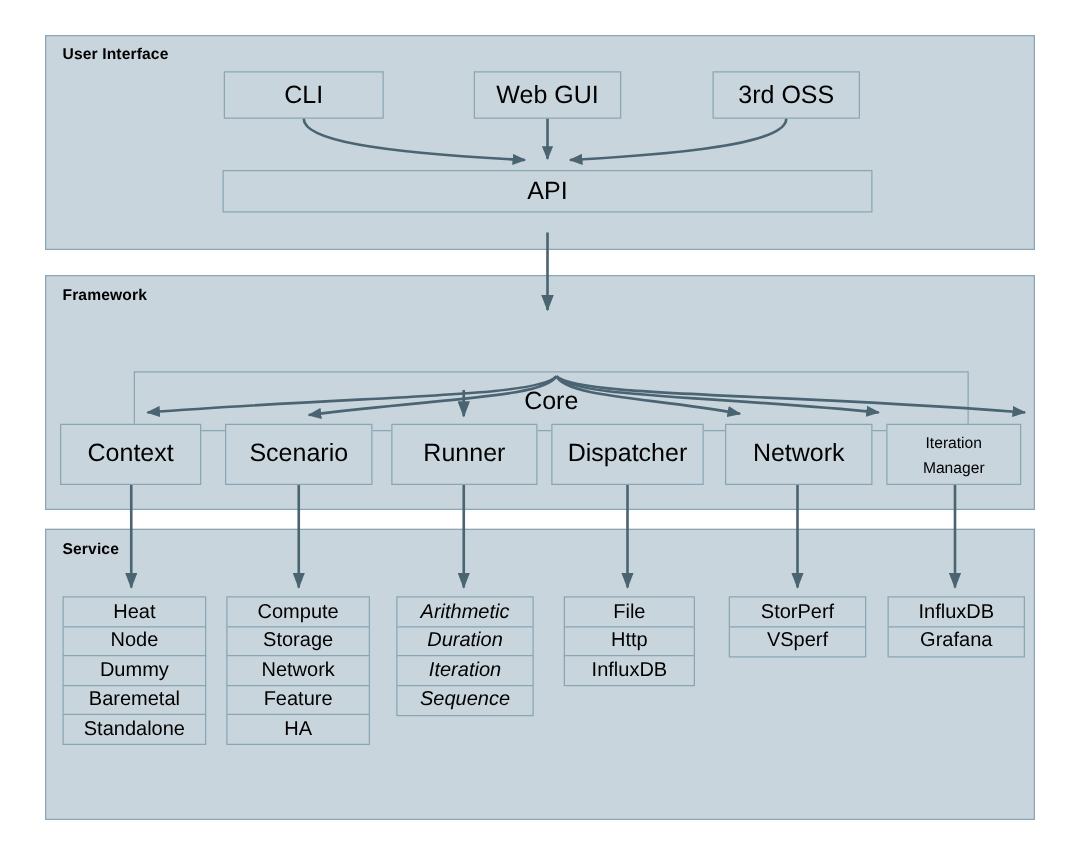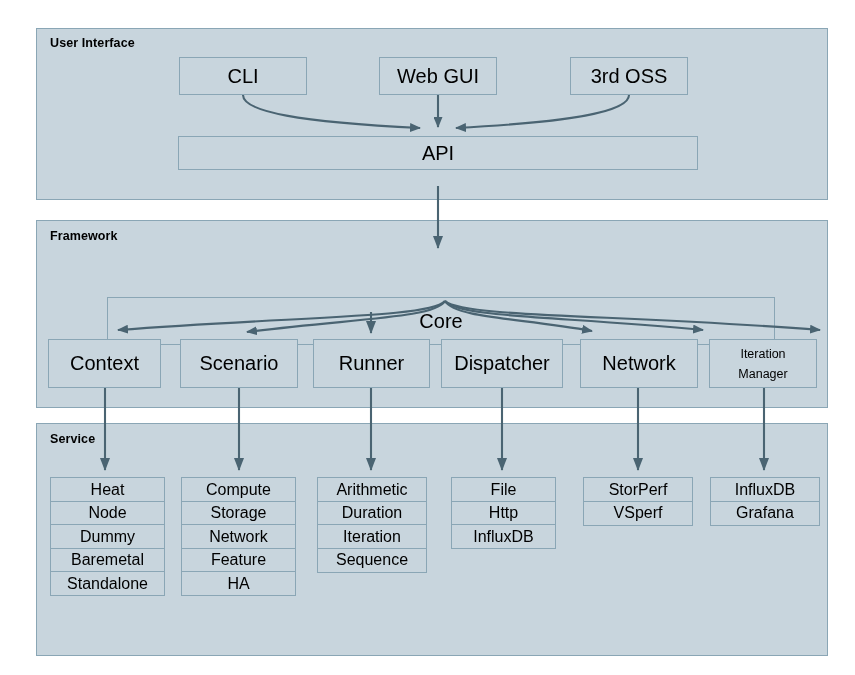--- a/index.html
+++ b/index.html
@@ -123,21 +123,21 @@
   </div>
 
   <div class="stack" style="left:181px; top:477px; width:115px;">
     <div class="cell">Compute</div>
     <div class="cell">Storage</div>
     <div class="cell">Network</div>
     <div class="cell">Feature</div>
     <div class="cell">HA</div>
   </div>
 
-  <div class="stack" style="left:317px; top:477px; width:110px;">
+  <div class="stack" style="left:317px; top:477px; width:110px;font-style:italic;">
     <div class="cell">Arithmetic</div>
     <div class="cell">Duration</div>
     <div class="cell">Iteration</div>
     <div class="cell">Sequence</div>
   </div>
 
   <div class="stack" style="left:451px; top:477px; width:105px;">
     <div class="cell">File</div>
     <div class="cell">Http</div>
     <div class="cell">InfluxDB</div>

